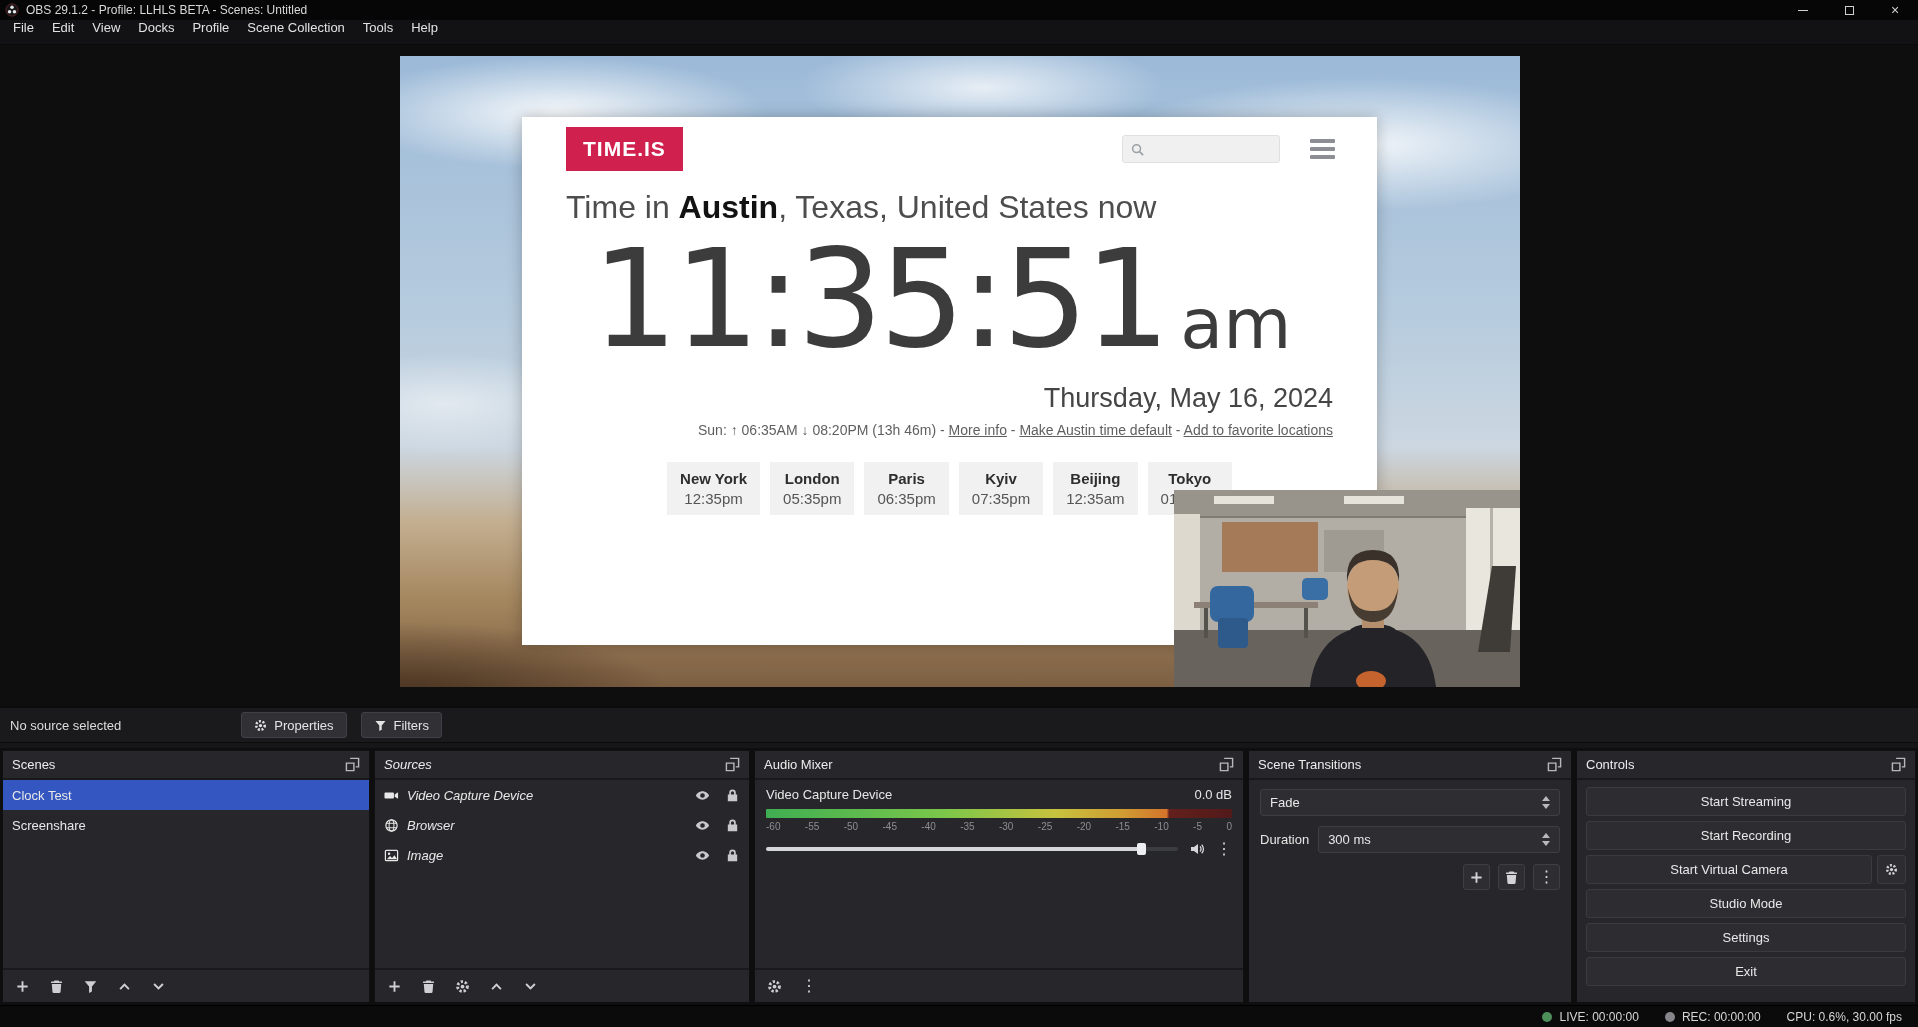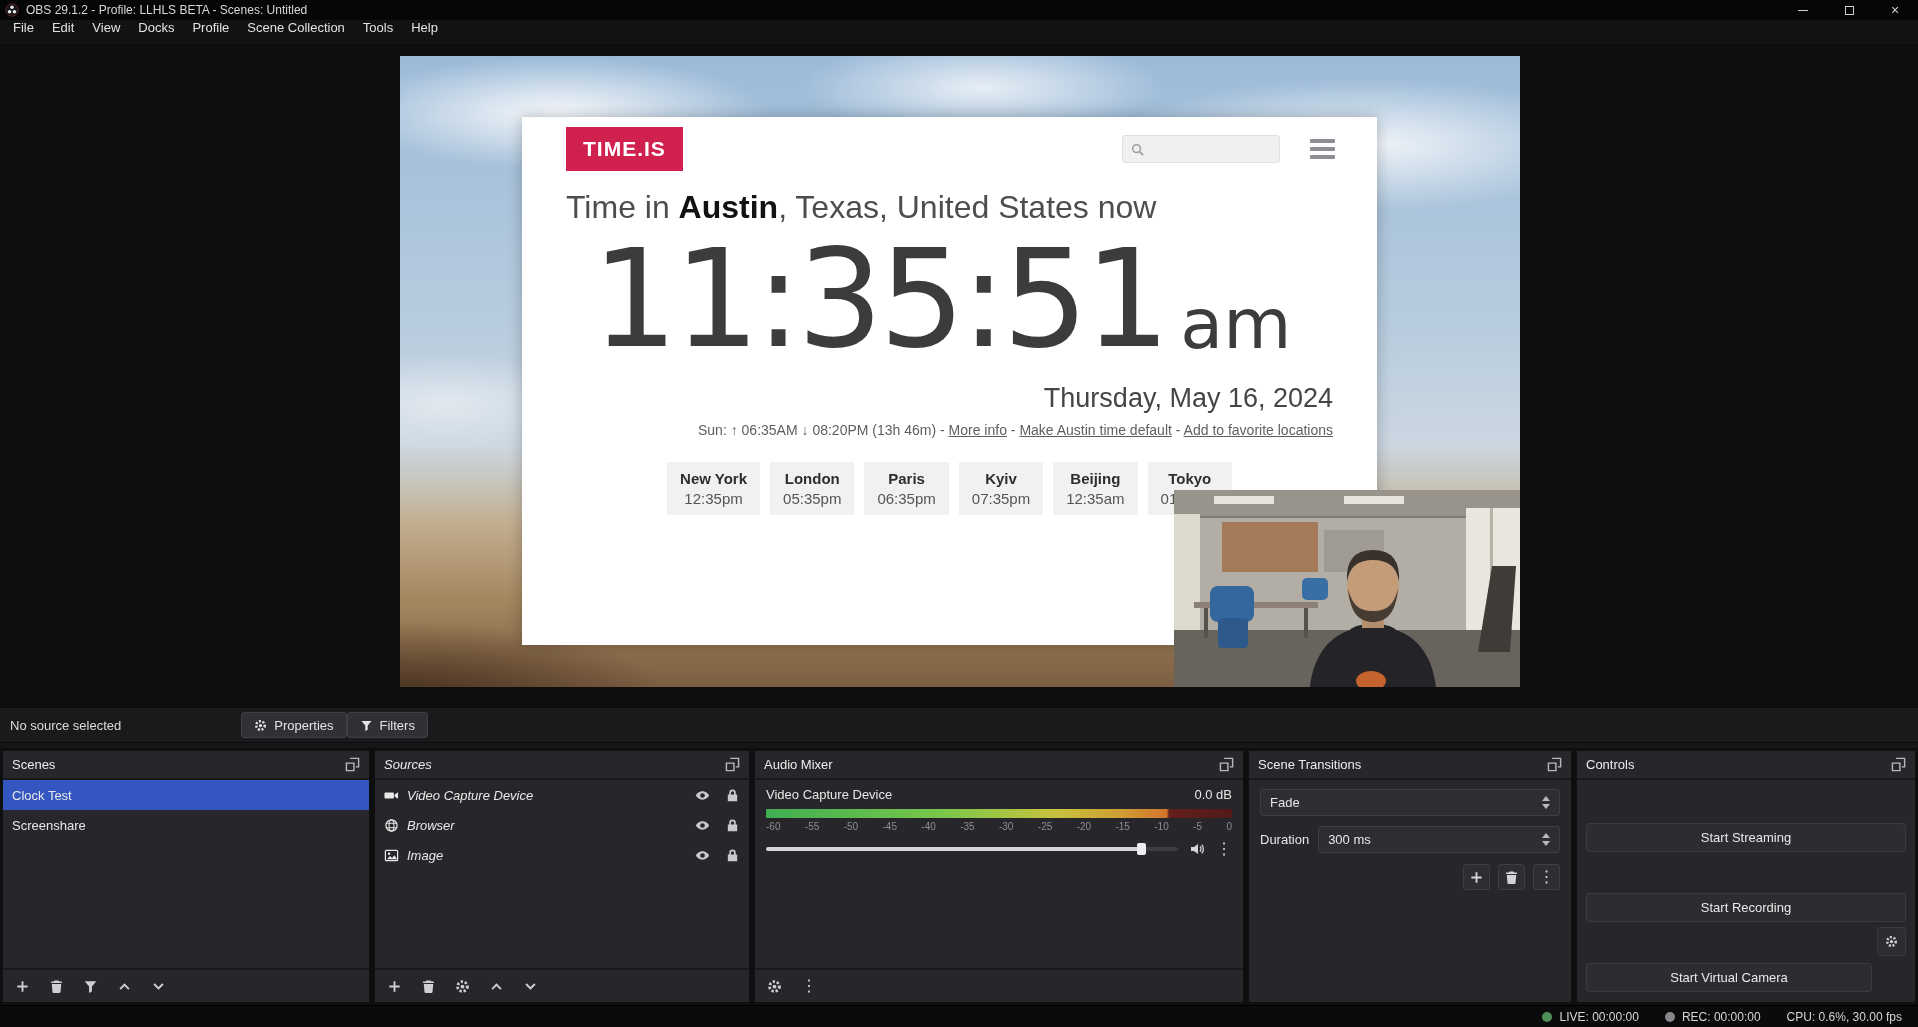--- a/index.html
+++ b/index.html
@@ -62,21 +62,21 @@
 
   
   .webcam { position:absolute; left:1174px; top:445px; width:346px; height:197px; overflow:hidden; }
   .webcam svg { width:100%; height:100%; display:block; }
 
   
   .source-toolbar { position:absolute; top:707px; left:0; right:0; height:36px; background:#1a1a1c;
                     border-top:1px solid #0b0b0c; border-bottom:1px solid #0b0b0c;
                     display:flex; align-items:center; padding:0 10px; }
   .st-status { font-size:13px; color:#dcdcdc; }
-  .st-buttons { display:flex; gap:0; margin-left:120px; }
+  .st-buttons { display:flex; gap:14px; margin-left:120px; }
   .btn { height:26px; background:#303035; border:1px solid #404046; border-radius:3px; color:#e4e4e4;
          font-size:13px; display:flex; align-items:center; gap:7px; padding:0 12px; }
 
   
   .docks { position:absolute; top:748px; left:0; right:0; height:257px; background:#0e0e0f; }
   .dock { position:absolute; top:2px; bottom:2px; background:#27272b; border:1px solid #101012;
           display:flex; flex-direction:column; }
   #dock-scenes      { left:2px;    width:368px; }
   #dock-sources     { left:374px;  width:376px;font-style:italic; }
   #dock-mixer       { left:754px;  width:490px; }
@@ -121,21 +121,21 @@
   .tr-duration .lbl { font-size:13px; color:#e6e6e6; }
   .tr-duration .field { flex:1; }
   .tr-btns { display:flex; justify-content:flex-end; gap:8px; margin-top:11px; }
   .sq-btn { width:27px; height:26px; background:#2d2d32; border:1px solid #3e3e44; border-radius:3px;
             display:flex; align-items:center; justify-content:center; color:#d3d3d7; }
 
   
   .ctl-body { padding:7px 9px; display:flex; flex-direction:column; gap:5px; }
   .ctl-row { display:flex; gap:5px; }
   .ctl-btn { flex:1; height:29px; background:#2d2d31; border:1px solid #3a3a3f; border-radius:3px;
-             color:#e8e8e8; font-size:13px; display:flex; align-items:center; justify-content:center;margin-top:36px; }
+             color:#e8e8e8; font-size:13px; display:flex; align-items:center; justify-content:center; }
   .ctl-gear { flex:none; width:29px; height:29px; background:#2d2d31; border:1px solid #3a3a3f;
               border-radius:3px; display:flex; align-items:center; justify-content:center; color:#d3d3d7; }
 
   
   .statusbar { position:absolute; bottom:0; left:0; right:0; height:22px; background:#0b0b0c;
                border-top:1px solid #000; display:flex; align-items:center; justify-content:flex-end;
                gap:26px; padding-right:16px; font-size:12px; color:#d6d6d6; }
   .sb-item { display:flex; align-items:center; gap:7px; }
   .dot { width:10px; height:10px; border-radius:50%; display:inline-block; }
   .dot.live { background:#4f8f5a; }

